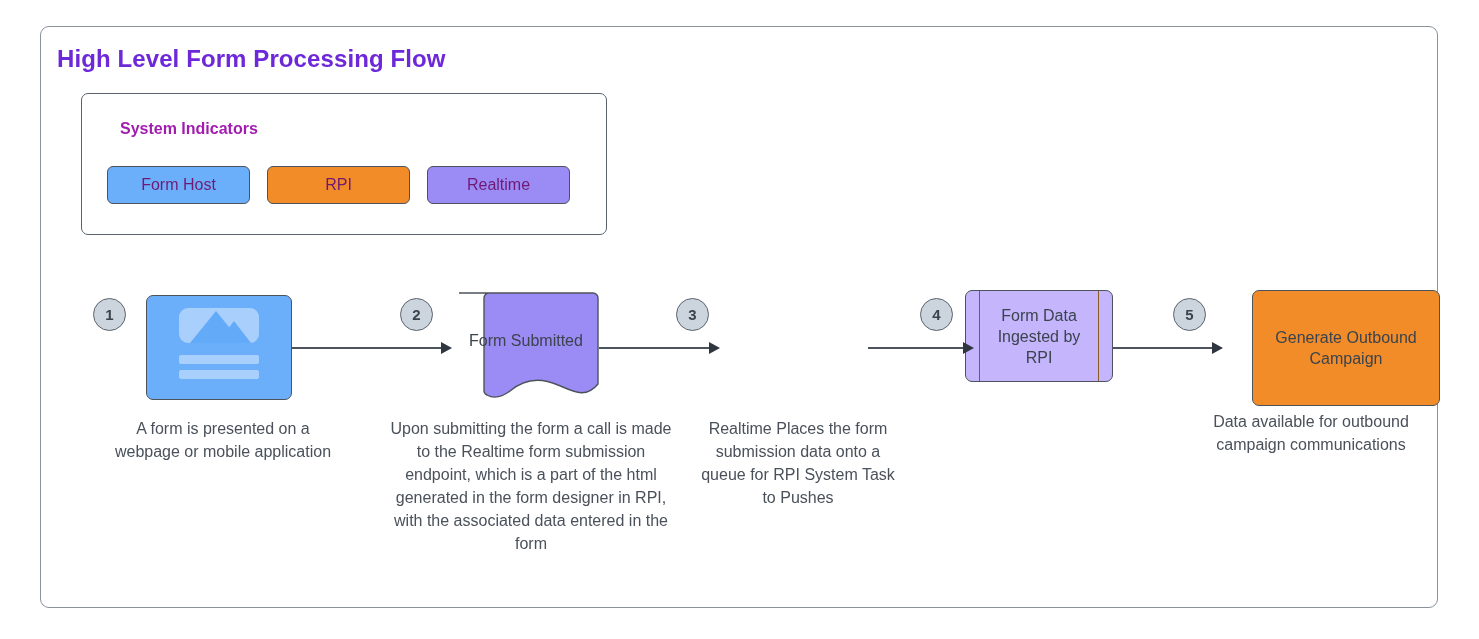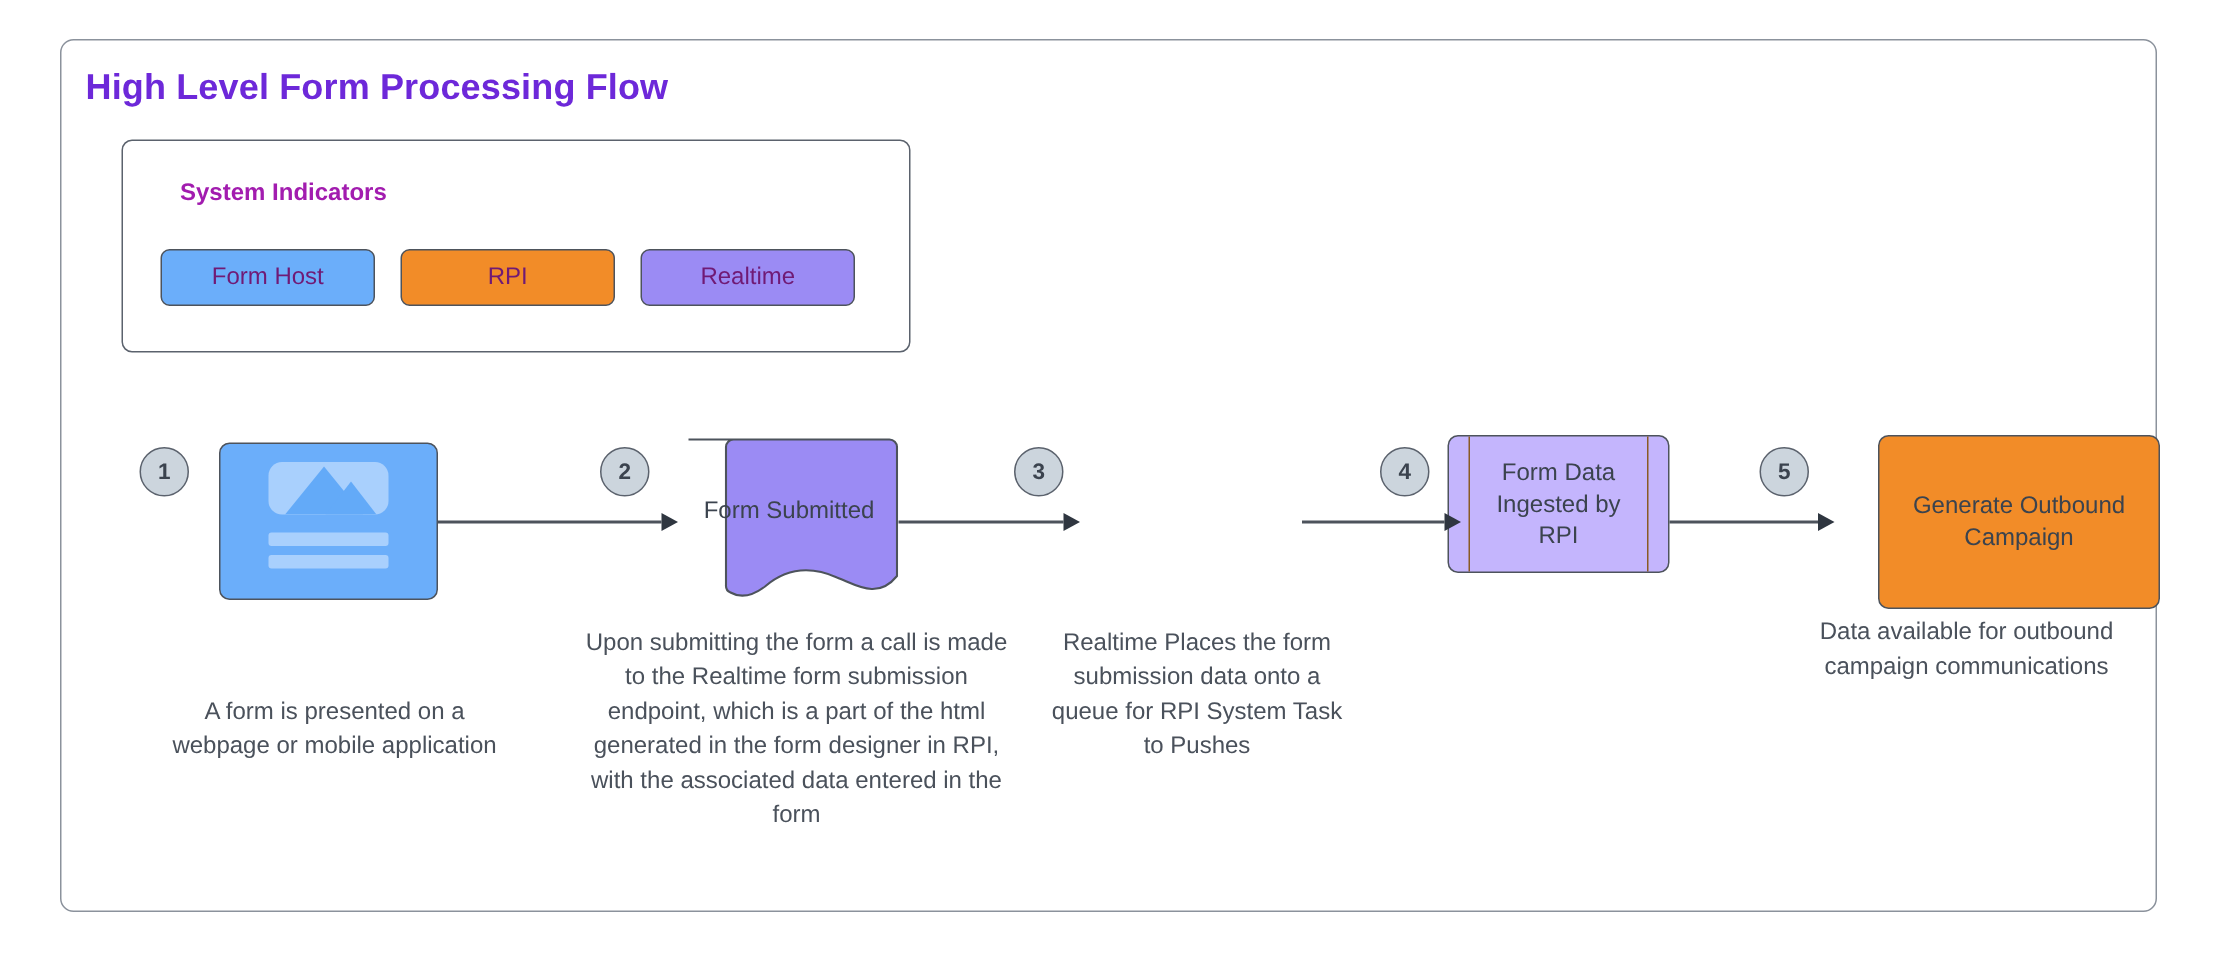--- a/index.html
+++ b/index.html
@@ -115,21 +115,21 @@
     <div class="shape shape-rect" id="shape1" style="left: 146px; top: 295px; width: 146px; height: 105px; background: rgb(107, 174, 250);">
       <div class="webicon">
         <div class="pic">
           <div class="mt1"></div>
           <div class="mt2"></div>
         </div>
         <div class="bar b1"></div>
         <div class="bar b2"></div>
       </div>
     </div>
-    <div class="caption" style="left:108px;top:417px;width:230px;margin-top:46px;">A form is presented on a webpage or mobile application</div>
+    <div class="caption" style="left:108px;top:417px;width:230px;">A form is presented on a webpage or mobile application</div>
 
     <div class="arrow" style="left:292px;top:342px;width:160px;">
       <div class="line" style="width:149px;"></div>
       <div class="head" style="left:149px;"></div>
     </div>
 
     <div class="badge" style="left:400px;top:298px;">2</div>
     <div class="shape" id="shape2" style="left:453px;top:292px;width:146px;height:113px;">
       <svg class="docshape" viewBox="0 0 146 113" preserveAspectRatio="none">
         <path d="M6,1 H140 a5,5 0 0 1 5,5 V92 c-13,16 -27,6 -40,1 c-18,-8 -34,-6 -48,6 c-8,6 -16,8 -23,4 a5,5 0 0 1 -3,-5 V6 a5,5 0 0 1 5,-5 Z" fill="#9B8BF4" stroke="#4d535c" stroke-width="1.4"></path>

